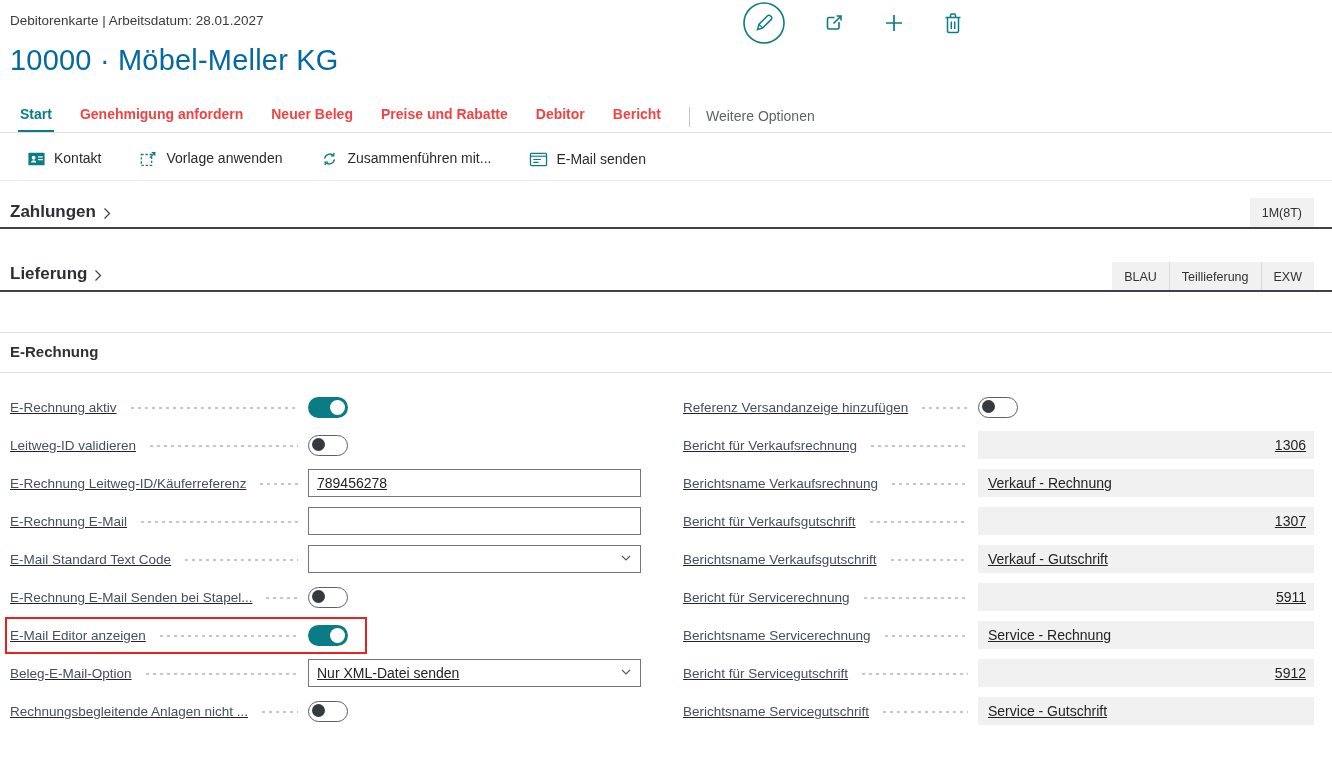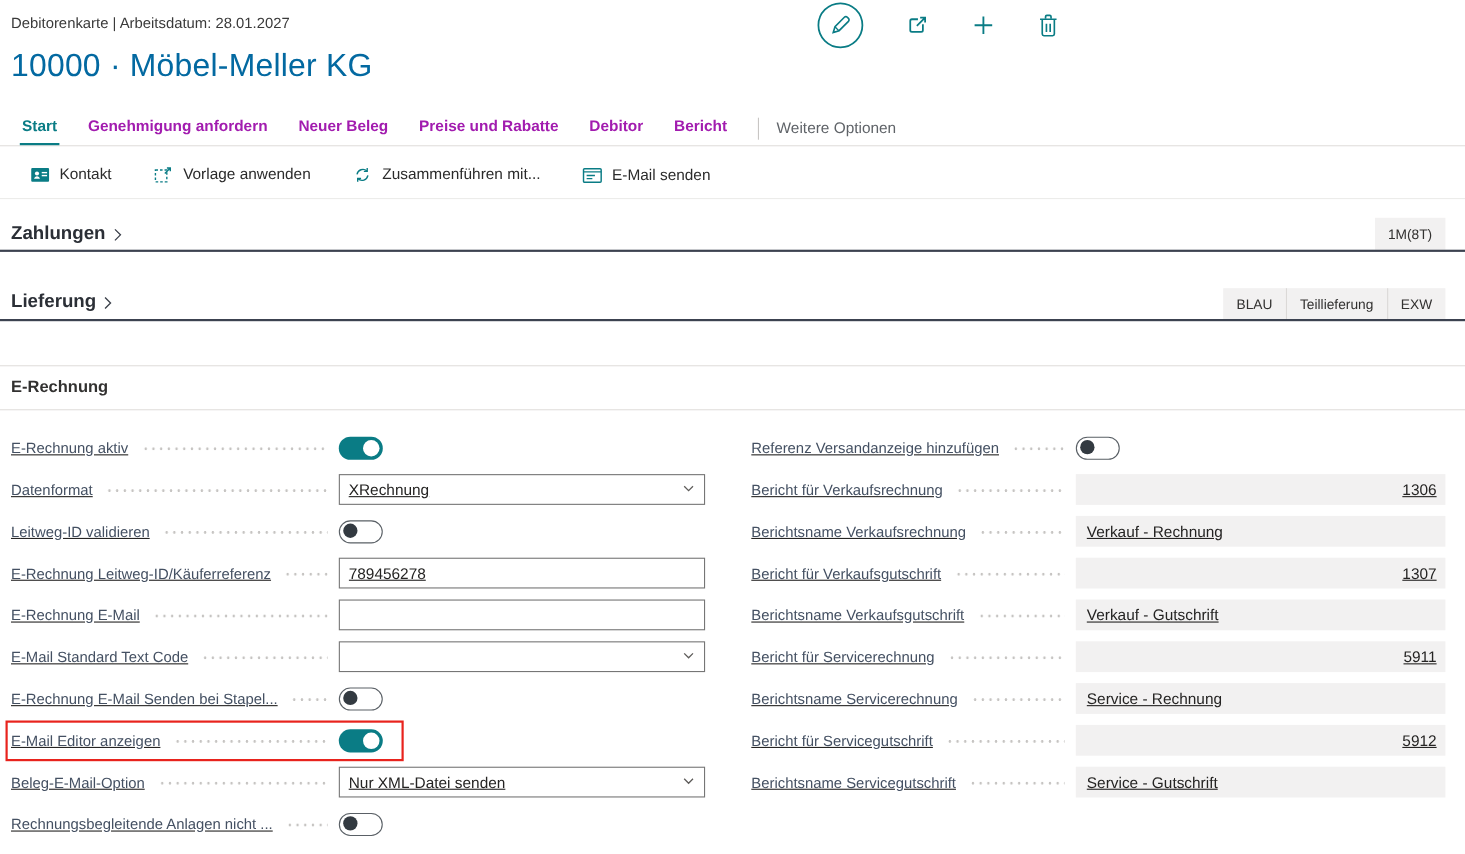--- a/index.html
+++ b/index.html
@@ -9,21 +9,21 @@
     color:#252423;-webkit-font-smoothing:antialiased;
   }
   
   .breadcrumb{position:absolute;left:10px;top:13px;font-size:13.5px;color:#3a3a3a;}
   .top-toolbar{position:absolute;left:742px;top:1px;height:44px;display:flex;align-items:center;gap:36px;}
   .top-toolbar .tbtn{display:flex;align-items:center;justify-content:center;cursor:pointer;}
   .page-title{position:absolute;left:10px;top:44px;font-size:29px;font-weight:300;color:#0369a1;letter-spacing:.2px;}
   
   .tabbar{position:absolute;left:0;right:0;top:101px;height:32px;display:flex;align-items:flex-end;
     padding-left:18px;border-bottom:1px solid #e1dfdd;box-sizing:border-box;}
-  .tab{font-size:14px;color:#a21caf;padding:0 2px 8px 2px;margin-right:24px;cursor:pointer;border-bottom:2px solid transparent;}
+  .tab{font-size:14px;color:#ef4444;padding:0 2px 8px 2px;margin-right:24px;cursor:pointer;border-bottom:2px solid transparent;}
   .tab.active{color:#0a7c85;border-bottom-color:#0a7c85;}
   .tab-vdiv{width:1px;height:20px;background:#c8c6c4;margin:0 14px 5px 2px;}
   .tab-more{font-size:14px;color:#5f6368;padding:0 2px 8px 2px;cursor:pointer;}
   
   .actionbar{position:absolute;left:0;right:0;top:140px;height:38px;display:flex;align-items:center;
     padding-left:27px;gap:38px;}
   .action{display:flex;gap:8px;font-size:14px;color:#2b2b2b;cursor:pointer;}
   .action svg{display:block;}
   .hr-light{position:absolute;left:0;right:0;height:1px;background:#ececea;}
   
@@ -194,32 +194,20 @@
       <div class="field-row">
         <span class="flabel">E-Rechnung aktiv</span>
         <div class="leader"></div>
         <div class="ctrl">
           <div class="toggle on">
             <div class="knob"></div>
           </div>
         </div>
       </div>
       <div class="field-row">
-        <span class="flabel">Datenformat</span>
-        <div class="leader"></div>
-        <div class="ctrl">
-          <div class="selectbox">
-            <span>XRechnung</span>
-            <span><svg width="12" height="12" viewBox="0 0 12 12" fill="none">
-                <path d="M2 4l4 4 4-4" stroke="#5f5d5b" stroke-width="1.2"></path>
-              </svg></span>
-          </div>
-        </div>
-      </div>
-      <div class="field-row">
         <span class="flabel">Leitweg-ID validieren</span>
         <div class="leader"></div>
         <div class="ctrl">
           <div class="toggle off">
             <div class="knob"></div>
           </div>
         </div>
       </div>
       <div class="field-row">
         <span class="flabel">E-Rechnung Leitweg-ID/Käuferreferenz</span>

